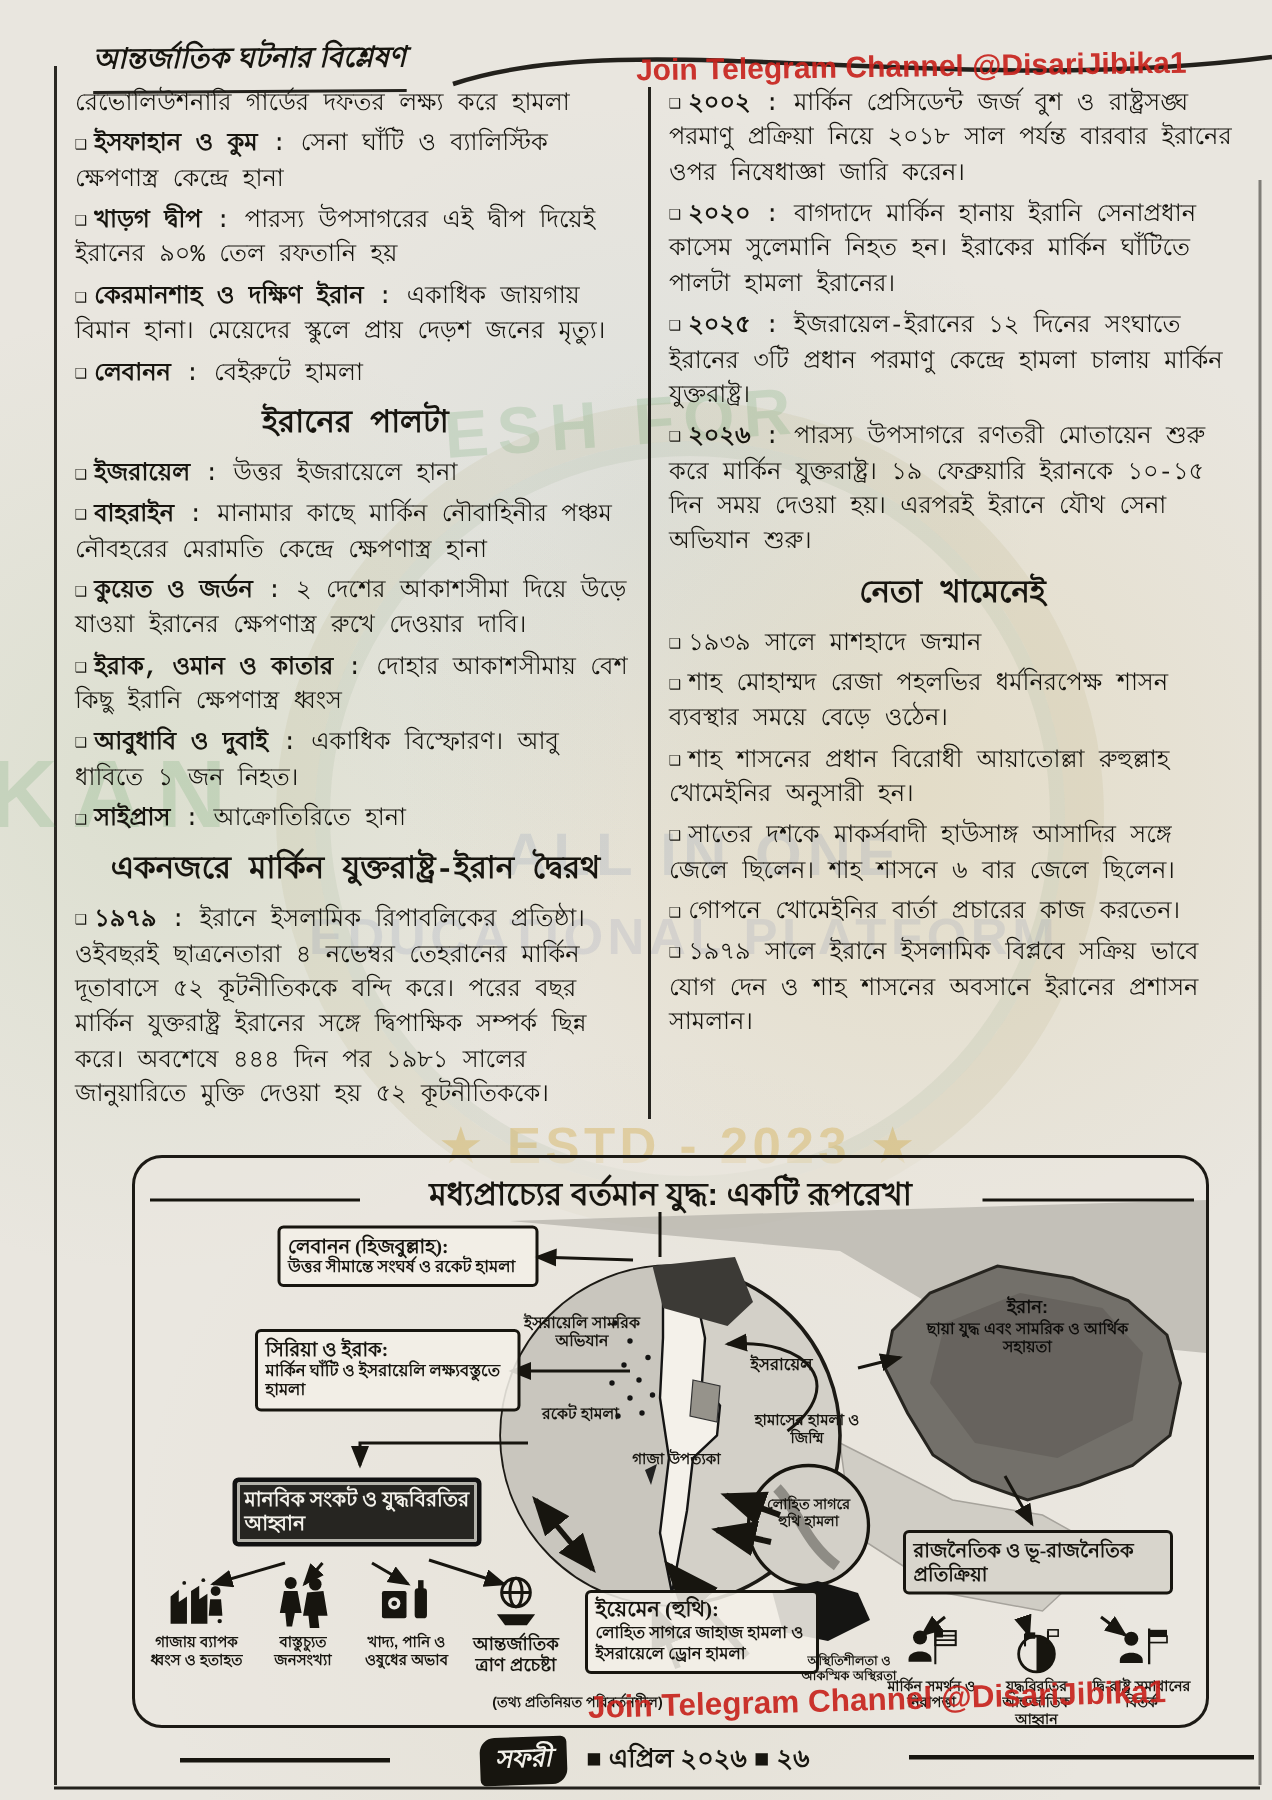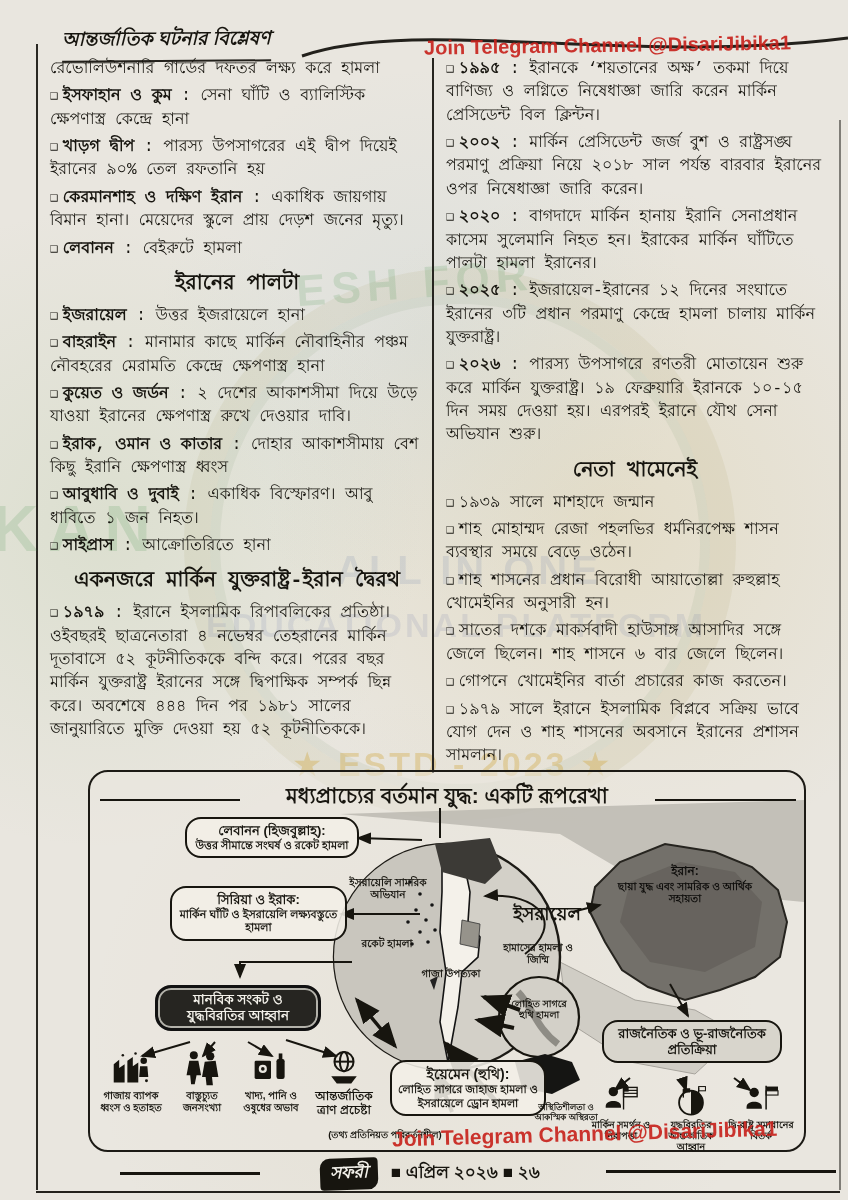--- a/index.html
+++ b/index.html
@@ -40,22 +40,22 @@
   .col-left{width:374px;padding-right:8px;border-right:2px solid #26241f;}
   .col-right{width:378px;padding-left:12px;}
   .col p{margin:0 0 4px 0;}
   .sec-h{font-size:20.5px;font-weight:bold;text-align:center;margin:8px 0 6px 0 !important;}
   .bm{font-size:13px;margin-right:5px;position:relative;top:-1px;}
   
   .diagram{position:absolute;left:88px;top:770px;width:714px;height:378px;z-index:6;
     border:2.5px solid #1c1a15;border-radius:20px;background:rgba(235,232,224,.55);}
   .d-title{position:absolute;left:50%;top:8px;transform:translateX(-50%);white-space:nowrap;
     font-size:21px;font-weight:bold;z-index:9;}
-  .dbox{position:absolute;z-index:8;border:2.5px solid #17150f;border-radius:16px;
-    background:rgba(242,239,231,.88);text-align:center;padding:4px 5px;}
+  .dbox{position:absolute;z-index:8;border:2.5px solid #17150f;border-radius:4px;
+    background:rgba(242,239,231,.88);text-align:left;padding:4px 5px;font-family:Liberation Serif, serif;}
   .dbox .bt{font-weight:bold;font-size:13px;line-height:1.2;}
   .dbox .bb{font-weight:bold;font-size:11px;line-height:1.25;}
   .dbox-dark{background:#262521;color:#f3f1ea;border:3px solid #111;box-shadow:0 0 0 2px rgba(240,238,230,.7) inset;}
   .dbox-dark .bt{font-size:13.5px;}
   .dlabel{position:absolute;z-index:8;font-weight:bold;text-align:center;line-height:1.18;}
   .map-svg,.arrow-svg{position:absolute;left:0;top:0;width:714px;height:378px;}
   .map-svg{z-index:3;}
   .arrow-svg{z-index:7;}
   .icon-cell{position:absolute;z-index:8;text-align:center;}
   .icon-cell svg{display:block;margin:0 auto;}
@@ -105,21 +105,20 @@
       <p><span class="bm">❑</span><b>কুয়েত ও জর্ডন</b><span> : ২ দেশের আকাশসীমা দিয়ে উড়ে যাওয়া ইরানের ক্ষেপণাস্ত্র রুখে দেওয়ার দাবি।</span></p>
       <p><span class="bm">❑</span><b>ইরাক, ওমান ও কাতার</b><span> : দোহার আকাশসীমায় বেশ কিছু ইরানি ক্ষেপণাস্ত্র ধ্বংস</span></p>
       <p><span class="bm">❑</span><b>আবুধাবি ও দুবাই</b><span> : একাধিক বিস্ফোরণ। আবু ধাবিতে ১ জন নিহত।</span></p>
       <p><span class="bm">❑</span><b>সাইপ্রাস</b><span> : আক্রোতিরিতে হানা</span></p>
 
       <p class="sec-h">একনজরে মার্কিন যুক্তরাষ্ট্র-ইরান দ্বৈরথ</p>
       <p><span class="bm">❑</span><b>১৯৭৯</b><span> : ইরানে ইসলামিক রিপাবলিকের প্রতিষ্ঠা। ওইবছরই ছাত্রনেতারা ৪ নভেম্বর তেহরানের মার্কিন দূতাবাসে ৫২ কূটনীতিককে বন্দি করে। পরের বছর মার্কিন যুক্তরাষ্ট্র ইরানের সঙ্গে দ্বিপাক্ষিক সম্পর্ক ছিন্ন করে। অবশেষে ৪৪৪ দিন পর ১৯৮১ সালের জানুয়ারিতে মুক্তি দেওয়া হয় ৫২ কূটনীতিককে।</span></p>
     </div>
 
     <div class="col col-right">
-      <p><span class="bm">❑</span><b>১৯৯৫</b><span> : ইরানকে ‘শয়তানের অক্ষ’ তকমা দিয়ে বাণিজ্য ও লগ্নিতে নিষেধাজ্ঞা জারি করেন মার্কিন প্রেসিডেন্ট বিল ক্লিন্টন।</span></p>
       <p><span class="bm">❑</span><b>২০০২</b><span> : মার্কিন প্রেসিডেন্ট জর্জ বুশ ও রাষ্ট্রসঙ্ঘ পরমাণু প্রক্রিয়া নিয়ে ২০১৮ সাল পর্যন্ত বারবার ইরানের ওপর নিষেধাজ্ঞা জারি করেন।</span></p>
       <p><span class="bm">❑</span><b>২০২০</b><span> : বাগদাদে মার্কিন হানায় ইরানি সেনাপ্রধান কাসেম সুলেমানি নিহত হন। ইরাকের মার্কিন ঘাঁটিতে পালটা হামলা ইরানের।</span></p>
       <p><span class="bm">❑</span><b>২০২৫</b><span> : ইজরায়েল-ইরানের ১২ দিনের সংঘাতে ইরানের ৩টি প্রধান পরমাণু কেন্দ্রে হামলা চালায় মার্কিন যুক্তরাষ্ট্র।</span></p>
       <p><span class="bm">❑</span><b>২০২৬</b><span> : পারস্য উপসাগরে রণতরী মোতায়েন শুরু করে মার্কিন যুক্তরাষ্ট্র। ১৯ ফেব্রুয়ারি ইরানকে ১০-১৫ দিন সময় দেওয়া হয়। এরপরই ইরানে যৌথ সেনা অভিযান শুরু।</span></p>
 
       <p class="sec-h">নেতা খামেনেই</p>
       <p><span class="bm">❑</span><span>১৯৩৯ সালে মাশহাদে জন্মান</span></p>
       <p><span class="bm">❑</span><span>শাহ মোহাম্মদ রেজা পহলভির ধর্মনিরপেক্ষ শাসন ব্যবস্থার সময়ে বেড়ে ওঠেন।</span></p>
       <p><span class="bm">❑</span><span>শাহ শাসনের প্রধান বিরোধী আয়াতোল্লা রুহুল্লাহ খোমেইনির অনুসারী হন।</span></p>
       <p><span class="bm">❑</span><span>সাতের দশকে মাকর্সবাদী হাউসাঙ্গ আসাদির সঙ্গে জেলে ছিলেন। শাহ শাসনে ৬ বার জেলে ছিলেন।</span></p>
@@ -214,21 +213,21 @@
     <div class="dbox" style="left:300px;top:288px;width:142px;">
       <div class="bt" style="font-size:14px;">ইয়েমেন (হুথি):</div>
       <div class="bb">লোহিত সাগরে জাহাজ হামলা ও ইসরায়েলে ড্রোন হামলা</div>
     </div>
     <div class="dbox" style="left:512px;top:248px;width:166px;background:#d8d5cc;">
       <div class="bt">রাজনৈতিক ও ভূ-রাজনৈতিক প্রতিক্রিয়া</div>
     </div>
 
     <div class="dlabel" style="left:252px;top:104px;width:92px;font-size:10.5px;">ইসরায়েলি সামরিক অভিযান</div>
     <div class="dlabel" style="left:252px;top:165px;width:90px;font-size:10.5px;">রকেট হামলা</div>
-    <div class="dlabel" style="left:414px;top:132px;width:86px;font-size:18px;">ইসরায়েল</div>
+    <div class="dlabel" style="left:388px;top:132px;width:86px;font-size:11px;">ইসরায়েল</div>
     <div class="dlabel" style="left:408px;top:170px;width:80px;font-size:10px;">হামাসের হামলা ও জিম্মি</div>
     <div class="dlabel" style="left:328px;top:196px;width:66px;font-size:10px;">গাজা উপত্যকা</div>
     <div class="dlabel" style="left:414px;top:226px;width:70px;font-size:9.5px;">লোহিত সাগরে হুথি হামলা</div>
     <div class="dlabel" style="left:520px;top:92px;width:150px;font-size:12px;color:#0e0d0b;">ইরান:</div>
     <div class="dlabel" style="left:512px;top:108px;width:166px;font-size:10.5px;color:#0e0d0b;">ছায়া যুদ্ধ এবং সামরিক ও আর্থিক সহায়তা</div>
     <div class="dlabel" style="left:432px;top:330px;width:88px;font-size:8.5px;">অস্থিতিশীলতা ও আকস্মিক অস্থিরতা</div>
 
     <div class="icon-cell" style="left:80px;top:276px;width:64px;">
       <svg width="42" height="40" viewBox="0 0 44 44" fill="#17150f">
         <circle cx="13" cy="8" r="4.4"></circle>

